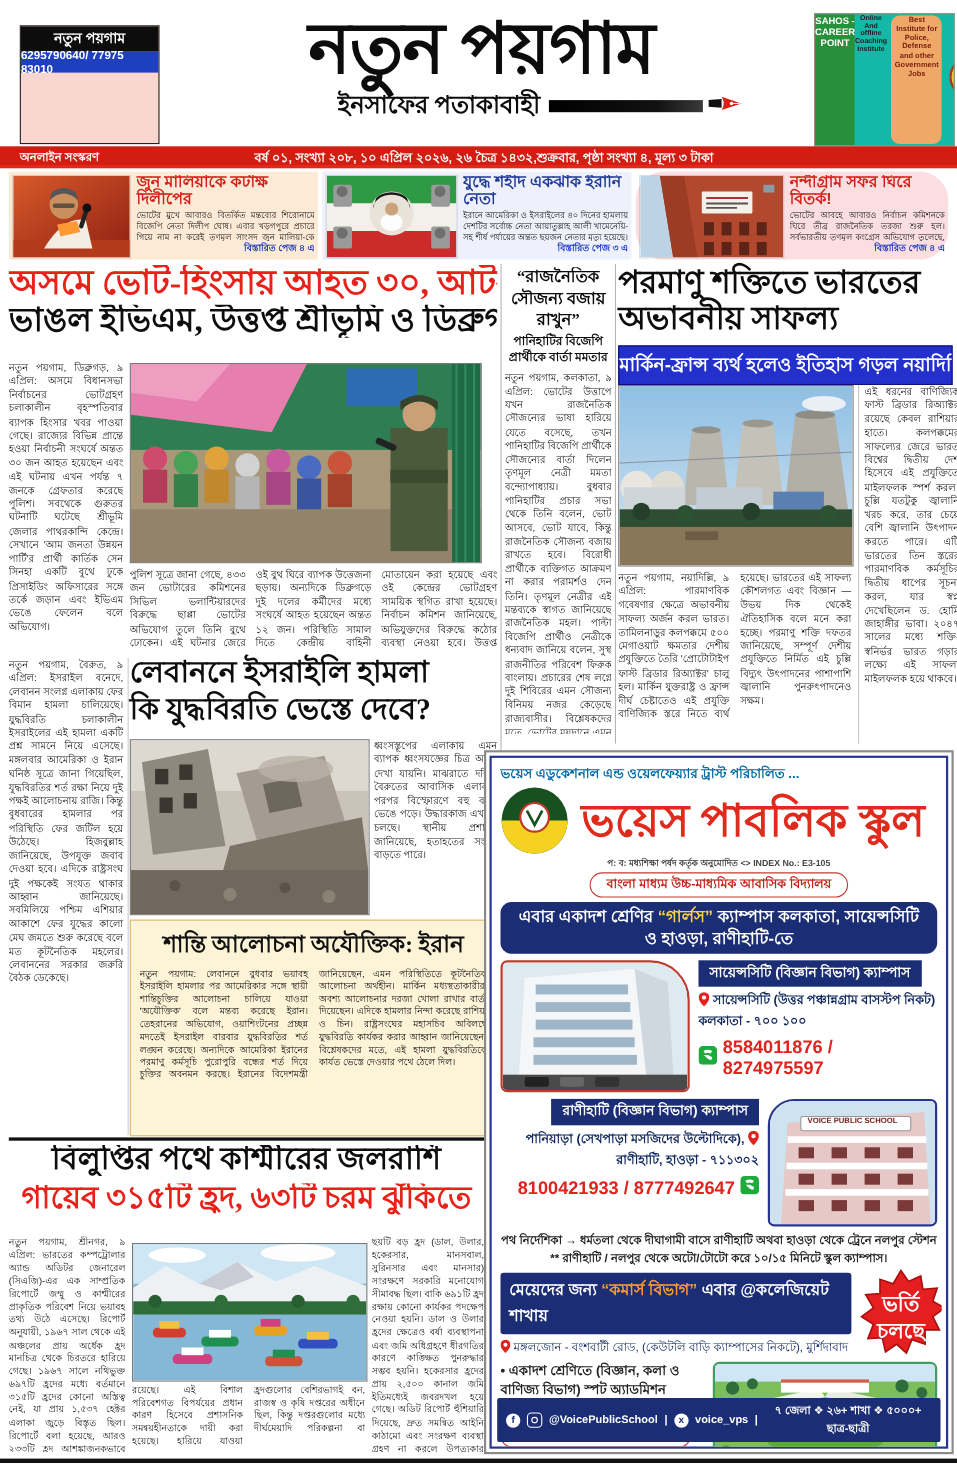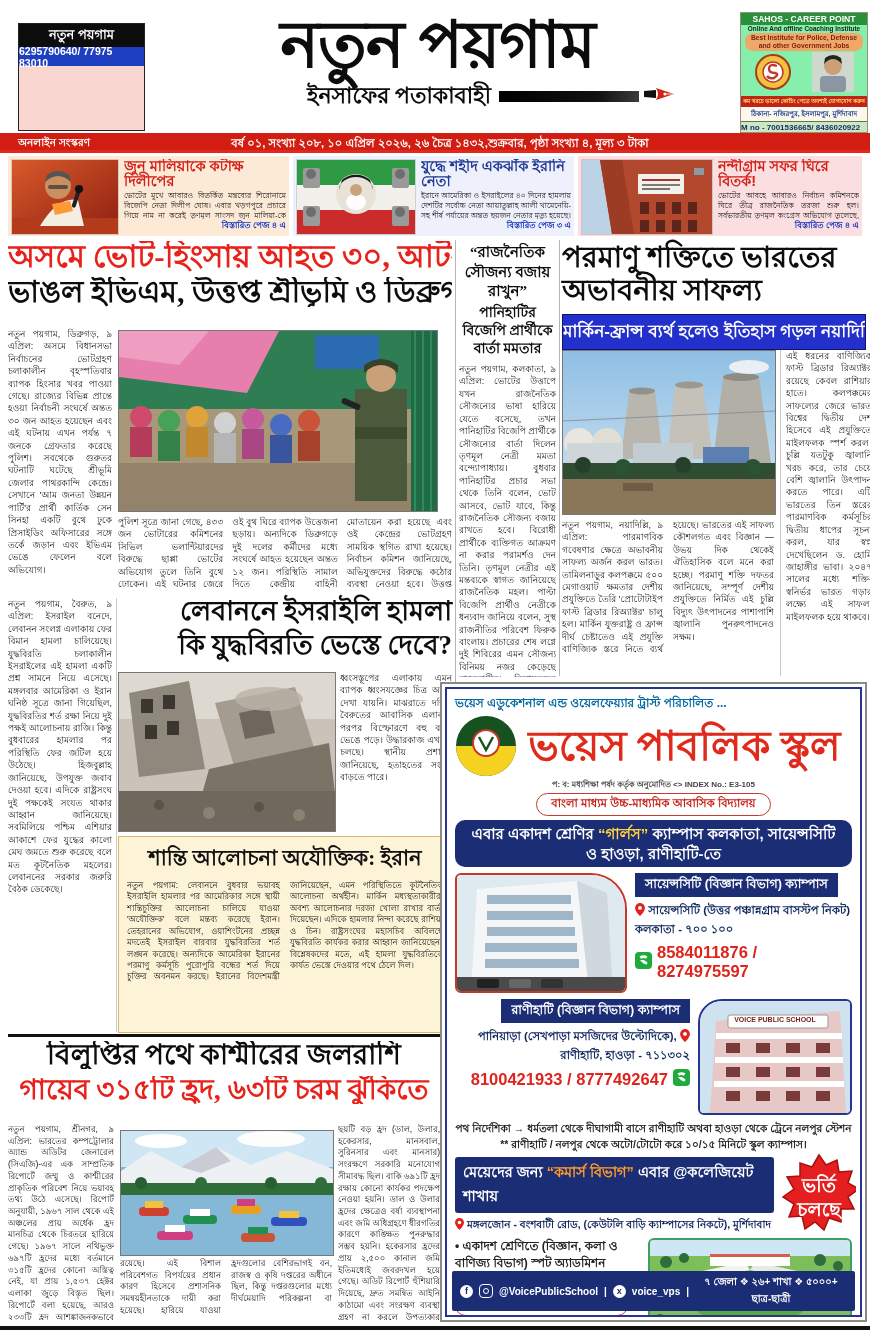--- a/index.html
+++ b/index.html
@@ -18,22 +18,22 @@
   .lb-mid{height:62px;display:flex;flex-direction:column;justify-content:center;text-align:center;
           font-weight:800;font-size:13.5px;line-height:1.35;}
   .lb-red{color:#e3251f;}
   .lb-phone{height:19px;background:#1d3fc0;color:#fff;display:flex;align-items:center;justify-content:center;
           font-weight:800;font-size:10.5px;}
   .masthead{left:150px;top:14px;width:575px;text-align:center;}
   .m-title{font-size:65px;font-weight:900;line-height:0.98;letter-spacing:-1px;color:#0c0c0c;}
   .m-sub-row{display:flex;align-items:center;justify-content:center;margin-top:0;transform:translateX(55px);}
   .m-sub{font-weight:900;font-size:22px;color:#0c0c0c;}
   .m-bar{width:140px;height:11px;background:linear-gradient(to right,#000,#111 70%,#3a3a3a);margin:0 5px 0 8px;}
-  .sahos{left:740px;top:12px;width:126px;height:119px;background:#86efac;border:1px solid #9a8f7c;
-         display:flex;flex-direction:column;overflow:hidden;}
+  .sahos{left:740px;top:12px;width:126px;height:119px;background:#14b8a6;border:1px solid #9a8f7c;
+         display:flex;flex-direction:row;overflow:hidden;}
   .s-title{background:#27903b;color:#fff;font-weight:800;font-size:8.6px;text-align:center;padding:1px 0;}
   .s-sub{font-weight:700;font-size:6.4px;text-align:center;color:#222;}
   .s-pill{margin:1px 4px;background:#f0a868;border-radius:8px;color:#7a1f10;font-weight:800;font-size:6.8px;
           text-align:center;padding:1px 3px;line-height:1.2;}
   .s-mid{display:flex;flex:1;align-items:center;justify-content:space-around;padding:0 3px;}
   .s-strip{background:#c1231a;color:#ffe95e;font-weight:700;font-size:5.6px;text-align:center;padding:1px 0;}
   .s-addr{background:#fdf8ee;color:#15398a;font-weight:800;font-size:6.8px;text-align:center;padding:1px 0;}
   .s-mob{background:#cfe6c2;color:#10306b;font-weight:800;font-size:8px;text-align:left;padding:1px 0;
          border-top:1px solid #567d46;}
   .redbar{left:0;top:133px;width:870px;height:17px;background:#d21e12;color:#fff;}
@@ -44,46 +44,46 @@
   .tease-rule{left:0;top:150px;width:870px;height:3px;background:#e5261b;}
   .teaser{top:156px;height:80px;display:flex;gap:5px;padding:3px;box-sizing:border-box;}
   .t-photo{flex:none;height:100%;overflow:hidden;border:1px solid #00000022;}
   .t-photo svg{display:block;width:100%;height:100%;}
   .t-txt{flex:1;overflow:hidden;display:flex;flex-direction:column;}
   .t-head{font-weight:900;font-size:14.5px;line-height:1.05;margin-bottom:2px;}
   .t-body{font-size:7.6px;line-height:1.3;text-align:justify;flex:1;overflow:hidden;}
   .t-ref{text-align:right;color:#1635c0;font-weight:800;font-size:8.4px;}
   #t1{left:8px;width:281px;background:#fcead6;}
   #t2{left:293px;width:281px;background:#eef1fb;}
-  #t3{left:578px;width:284px;background:#fbdfe0;}
+  #t3{left:578px;width:284px;background:#fbdfe0;border-radius:26px;}
   #t1 .t-head{color:#d4201a;} #t2 .t-head{color:#203a96;} #t3 .t-head{color:#d4201a;}
 
   
   .vsep{background:#b5b5b5;width:1px;}
   .hsep{background:#111;}
 
   
   .assam-h1{left:8px;top:241px;width:444px;font-size:31px;font-weight:900;color:#e8211a;line-height:1;}
   .assam-h2{left:8px;top:277px;width:444px;font-size:30px;font-weight:900;color:#0d0d0d;line-height:1;}
   .photo-frame{border:1px solid #777;overflow:hidden;}
   .photo-frame svg{display:block;width:100%;height:100%;}
   .cols3{column-count:3;column-gap:9px;}
   .cols2{column-count:2;column-gap:10px;}
 
   
-  .leb-h{left:118px;top:595px;width:334px;text-align:right;font-weight:900;font-size:27px;line-height:1.25;color:#0d0d0d;}
+  .leb-h{left:118px;top:595px;width:334px;text-align:left;font-weight:900;font-size:27px;line-height:1.25;color:#0d0d0d;}
   .iran-box{left:118px;top:836px;width:334px;height:197px;background:#fdf3d7;border:1px solid #d8b86a;
             box-sizing:border-box;padding:5px 8px;}
   .ib-title{text-align:center;font-weight:900;font-size:21px;margin-bottom:3px;color:#111;}
   .ib-body{font-size:8.4px;line-height:1.36;height:150px;overflow:hidden;}
 
   
   .mam{left:459px;top:243px;width:97px;height:434px;overflow:hidden;}
   .mam-t1{font-weight:900;font-size:15px;line-height:1.3;text-align:center;color:#0d0d0d;}
-  .mam-t2{font-weight:800;font-size:14px;line-height:1.3;text-align:center;color:#0d0d0d;margin-top:2px;}
+  .mam-t2{font-weight:800;font-size:11px;line-height:1.3;text-align:center;color:#0d0d0d;margin-top:2px;}
 
   
   .nuc-h{left:562px;top:241px;width:304px;font-weight:900;font-size:29px;line-height:1.15;color:#0d0d0d;}
   .nuc-kick{left:562px;top:314px;width:302px;background:#2330cc;border:1px solid #0c1370;color:#fff;
             font-weight:800;font-size:17px;text-align:center;padding:3px 0;}
   .nuc-colR{left:780px;top:350px;width:86px;height:326px;border-left:1px solid #c8c8c8;padding-left:5px;}
 
   
   .ad{left:440px;top:682px;width:427px;height:640px;border:2px solid #8a8a8a;background:#fff;box-sizing:border-box;padding:3px;}
   .ad-inner{border:2px solid #27358c;height:100%;box-sizing:border-box;padding:5px 8px;overflow:hidden;position:relative;}
@@ -99,21 +99,21 @@
   .camp{display:flex;gap:8px;margin-top:6px;align-items:stretch;}
   .camp-photo{flex:none;overflow:hidden;position:relative;}
   .camp-photo svg{display:block;width:100%;height:100%;}
   .ribbon{background:#1b2d74;color:#fff;font-weight:800;font-size:12.5px;padding:2px 10px;width:fit-content;}
   .camp-addr{font-weight:700;font-size:11.5px;color:#10275e;margin-top:5px;line-height:1.45;}
   .camp-phones{color:#e0231c;font-weight:900;font-size:16.5px;margin-top:6px;display:flex;align-items:center;gap:5px;}
   .pin{display:inline-block;vertical-align:-2px;}
   .ad-dir{text-align:center;font-weight:700;font-size:10.5px;color:#222;margin-top:6px;line-height:1.5;}
   .comm-wrap{position:relative;margin-top:4px;padding-right:78px;}
   .ad-comm{background:#1b2d74;color:#fff;font-weight:800;font-size:14.5px;padding:4px 8px;border-radius:3px;}
-  .ad-loc2{font-weight:700;font-size:10.5px;color:#10275e;margin-top:4px;}
+  .ad-loc2{font-weight:400;font-size:10.5px;color:#10275e;margin-top:4px;}
   .badge{position:absolute;right:-4px;top:-4px;width:74px;height:86px;}
   .badge svg{position:absolute;inset:0;}
   .badge span{position:absolute;width:100%;text-align:center;color:#fff;font-weight:900;}
   .b1{top:18px;font-size:19px;} .b2{top:42px;font-size:19px;}
   .bullet-row{display:flex;gap:10px;margin-top:4px;}
   .bullet-col{flex:1;}
   .ad-bullet{font-weight:700;font-size:12px;line-height:1.45;color:#222;}
   .ad-cta{width:fit-content;border:1.2px solid #c43b2e;border-radius:12px;color:#c4231a;font-weight:800;
           font-size:10.5px;padding:1px 10px;margin-top:5px;}
   .aerial{flex:none;width:200px;height:94px;border:2px solid #3f9e62;border-radius:6px;overflow:hidden;}

